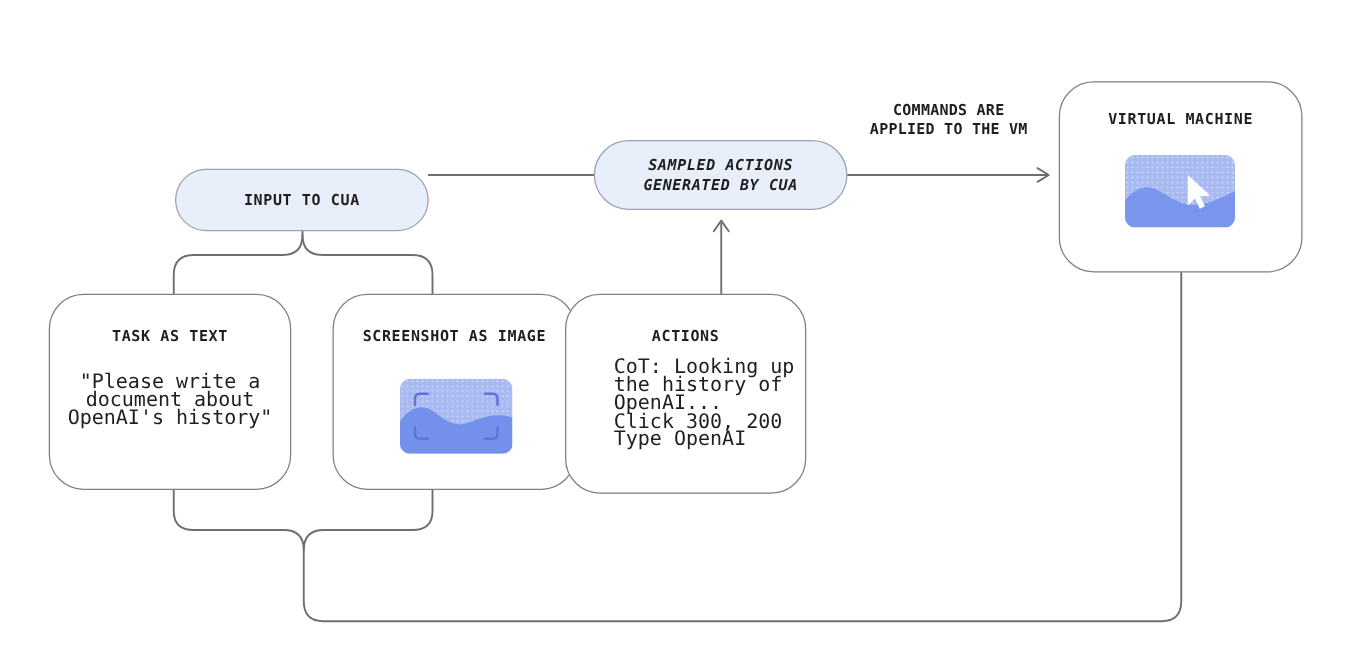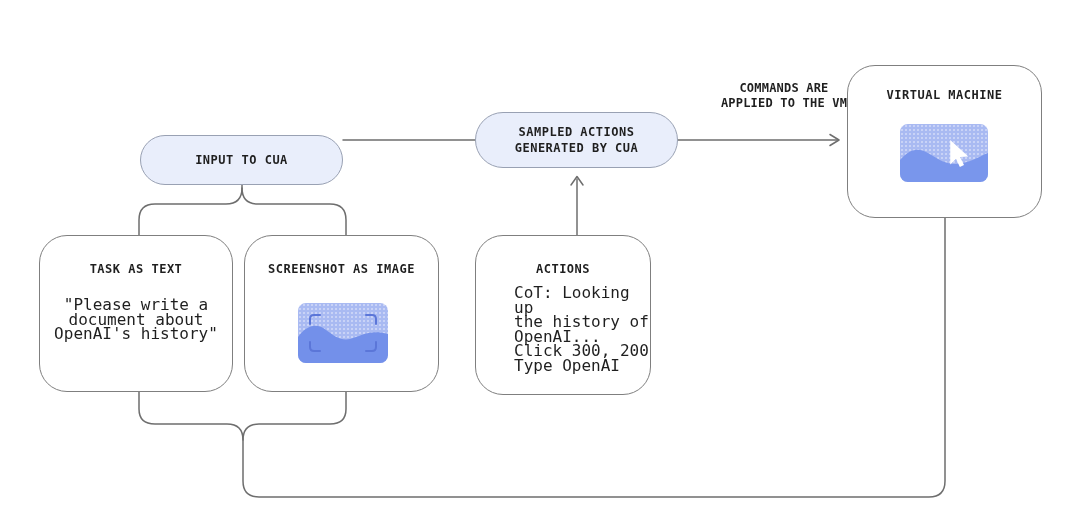--- a/index.html
+++ b/index.html
@@ -17,24 +17,24 @@
   .box{
     border:1.5px solid #7f7f7f;border-radius:28px;
   }
   .box-title{
     font-weight:bold;font-size:12px;letter-spacing:0.5px;text-align:center;
     margin-top:26px;
   }
   .body-text{
     font-size:16px;line-height:14.5px;letter-spacing:0px;white-space:pre-line;
   }
-  .ml{white-space:pre-line;}
+  .ml{white-space:pre-line;font-style:italic;}
   .float-label{
     position:absolute;z-index:1;font-weight:bold;font-size:12px;line-height:15px;
-    text-align:center;white-space:pre-line;letter-spacing:0.2px;margin-left:25px;
+    text-align:center;white-space:pre-line;letter-spacing:0.2px;
   }
   .thumb{
     position:absolute;border-radius:8px;background-color:#a9baf2;overflow:hidden;
     background-image:radial-gradient(rgba(255,255,255,0.38) 0.7px, transparent 0.9px);
     background-size:4px 4px;
   }
   .thumb svg{position:absolute;left:0;top:0;}
 </style>
 </head>
 <body>
@@ -83,36 +83,36 @@
     <div class="thumb" style="left:52px;top:58px;width:88px;height:58px;">
       <svg width="88" height="58" viewBox="0 0 88 58">
         <path d="M0 36 C8 27, 16 23, 26 28 C36 33, 43 40, 55 40 C68 40, 78 33, 88 29 L88 58 L0 58 Z" fill="#7996ec"></path>
       </svg>
       <svg width="30" height="34" viewBox="0 0 24 26" style="left:44px;top:14px;">
         <path d="M5 1 L5 20.5 L9.6 16 L12.7 22.6 L16 21 L12.8 14.6 L19.4 14.2 Z" fill="#ffffff"></path>
       </svg>
     </div>
   </div>
 
-  <div class="node box" style="left:244px;top:235px;width:195px;height:157px;">
+  <div class="node box" style="left:266px;top:235px;width:195px;height:157px;">
     <div class="box-title">SCREENSHOT AS IMAGE</div>
     <div class="thumb" style="left:53px;top:67px;width:90px;height:60px;">
       <svg width="90" height="60" viewBox="0 0 90 60">
         <path d="M0 34 C8 23, 18 19, 28 27 C36 33, 43 38, 52 36 C63 33, 72 26, 90 31 L90 60 L0 60 Z" fill="#7390ea"></path>
       </svg>
       <svg width="90" height="60" viewBox="0 0 90 60" fill="none" stroke="#5b76d8" stroke-width="2" stroke-linecap="round">
         <path d="M12 21 V16 Q12 12 16 12 H22"></path>
         <path d="M68 12 H74 Q78 12 78 16 V21"></path>
         <path d="M78 39 V44 Q78 48 74 48 H68"></path>
         <path d="M22 48 H16 Q12 48 12 44 V39"></path>
       </svg>
     </div>
   </div>
 
-  <div class="node box" style="left:475px;top:235px;width:176px;height:160px;">
+  <div class="node box" style="left:452px;top:235px;width:193px;height:160px;">
     <div class="box-title">ACTIONS</div>
     <div class="body-text" style="margin:10px 0 0 38px;text-align:left;">CoT: Looking up
 the history of
 OpenAI...
 Click 300, 200
 Type OpenAI</div>
   </div>
 
 </div>
 

